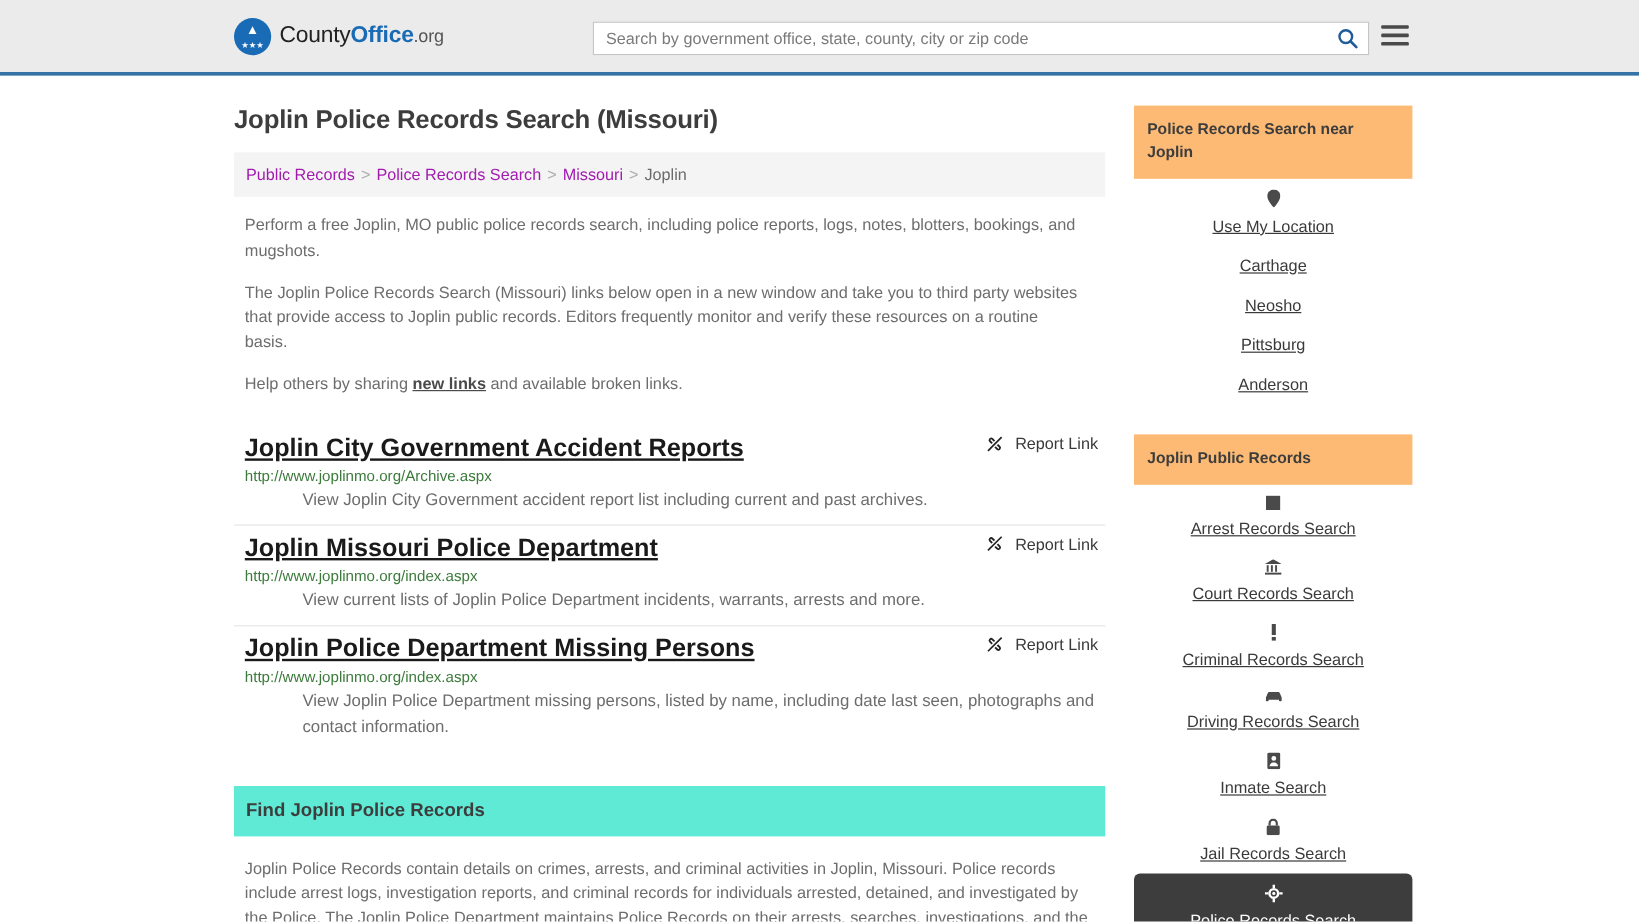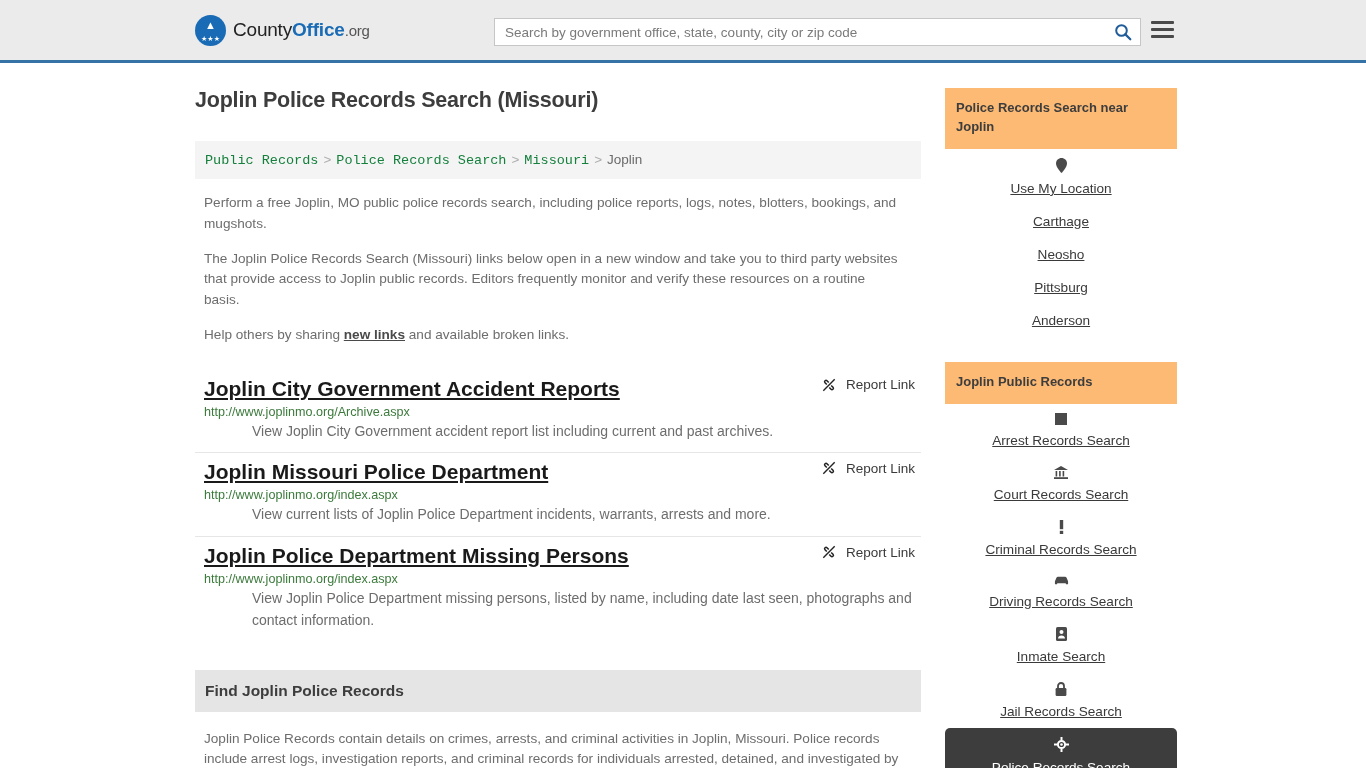--- a/index.html
+++ b/index.html
@@ -115,36 +115,35 @@
     padding: 0 195px;
     display: flex;
     gap: 24px;
   }
   .col-main { width: 726px; flex: none; }
   .col-side { width: 232px; flex: none; }
 
   h1.page-title {
     font-size: 21.5px;
     color: #3d3d3d;
-    margin: 25px 0 28px 0;
+    margin: 25px 0 14px 0;
     font-weight: bold;
     letter-spacing: -0.2px;
   }
 
   .breadcrumb {
     background: #f4f4f4;
     padding: 11px 10px;
     font-size: 13.5px;
     color: #6a6a6a;
     white-space: nowrap;
   }
   .breadcrumb a {
-    color: #15803d;
+    color: #a21caf;
     text-decoration: none;
-    font-family: Liberation Mono, monospace;
   }
   .breadcrumb .sep { color: #adadad; margin: 0 5px; }
   .breadcrumb .current { color: #6a6a6a; }
 
   p.intro {
     font-size: 13.6px;
     color: #6d6d6d;
     line-height: 1.53;
     margin: 14px 0 0 9px;
     max-width: 700px;
@@ -193,21 +192,21 @@
     gap: 9px;
     font-size: 13.5px;
     color: #3a3a3a;
     cursor: pointer;
   }
   .unlink-icon { display: block; }
 
   
   .find-box {
     margin-top: 28px;
-    background: #e5e5e5;
+    background: #5eead4;
     padding: 12px 10px;
   }
   .find-box h2 {
     margin: 0;
     font-size: 15.5px;
     color: #3d3d3d;
     font-weight: bold;
   }
   p.find-body {
     font-size: 13.6px;

